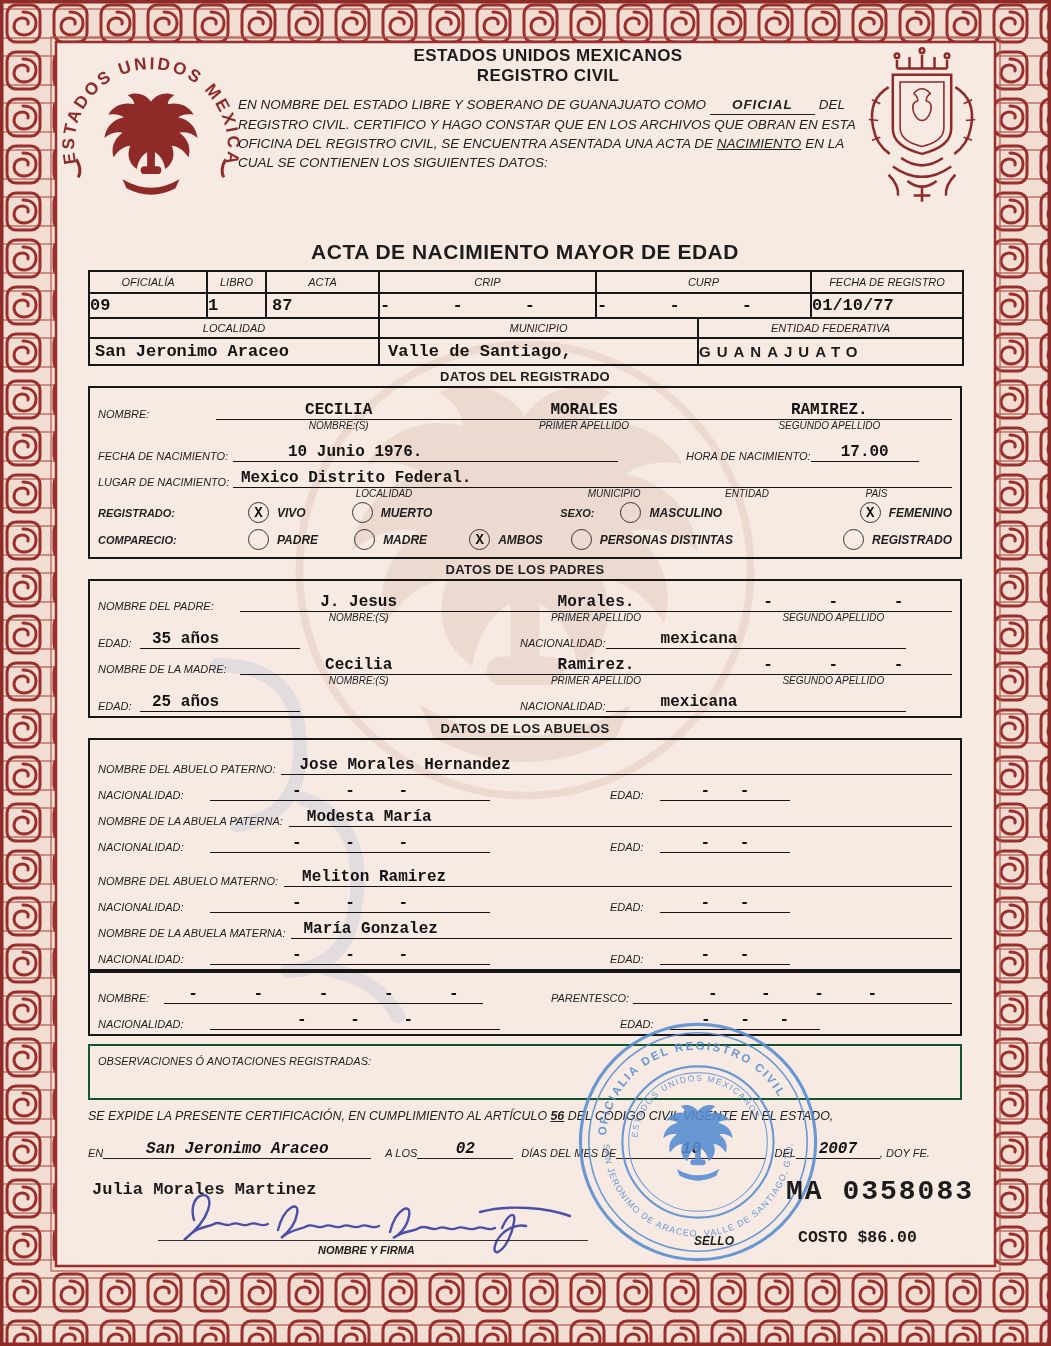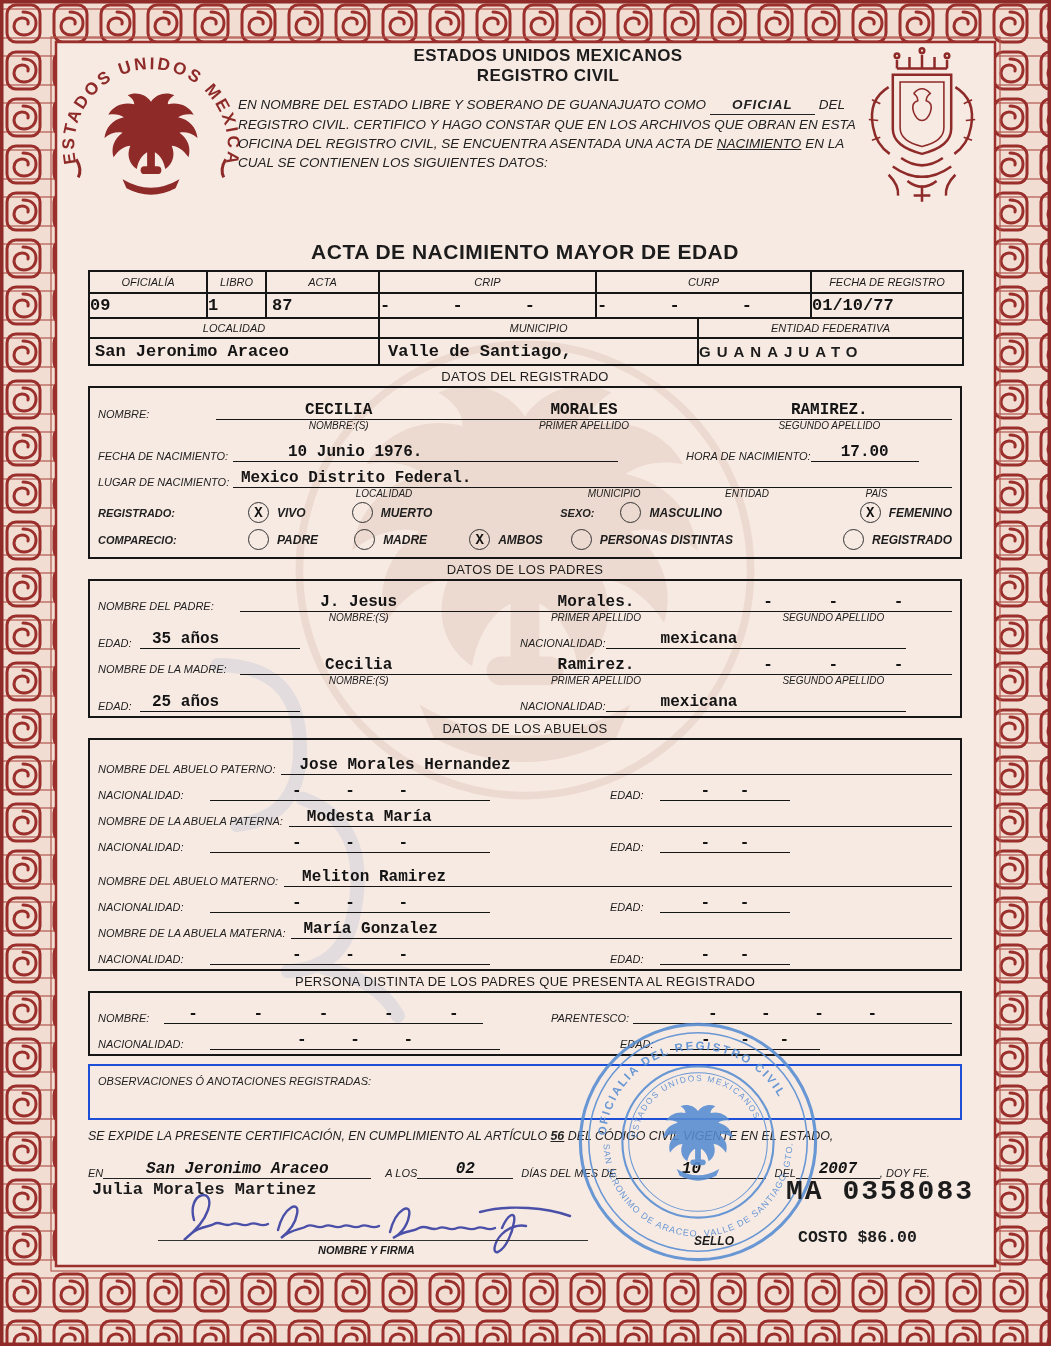--- a/index.html
+++ b/index.html
@@ -41,38 +41,38 @@
   .doc-title { text-align:center; font-weight:bold; font-size:21px; letter-spacing:.5px; margin:8px 0 6px; }
 
   table.reg { border-collapse:collapse; width:874px; table-layout:fixed; }
   table.reg td { border:2px solid #161616; overflow:hidden; }
   table.reg .h { font-style:italic; font-size:11px; text-align:center; height:22px; }
   table.reg .v { height:25px; }
   table.reg .v .tw { font-size:17px; }
   .guan { font-weight:bold; font-size:15px; letter-spacing:6px; font-family:"Liberation Sans",sans-serif; }
   .mt-2 { margin-top:-2px; }
 
-  .sec-title { text-align:center; font-weight:normal; font-size:13px; letter-spacing:.3px; padding:3px 0 2px; }
+  .sec-title { text-align:center; font-weight:bold; font-size:13px; letter-spacing:.3px; padding:3px 0 2px; }
   .fieldbox { border:2px solid #161616; padding:5px 8px 4px; }
 
   .frow { display:flex; align-items:flex-end; }
   .fline { flex:1; border-bottom:1.6px solid #161616; display:flex; align-items:flex-end; }
   .thirds { display:grid; grid-template-columns:1fr 1fr 1fr; width:100%; }
   .thirds > * { text-align:center; }
   .subrow { display:grid; grid-template-columns:1fr 1fr 1fr; }
   .h28 { height:27px; } .h26 { height:26px; }
 
   .radio { width:21px; height:21px; border:1.6px solid #333; border-radius:50%; display:inline-flex; align-items:center; justify-content:center; flex:0 0 auto; }
   .radio .x { font-family:"Liberation Mono",monospace; font-weight:700; font-size:14px; color:#111; line-height:1; }
   .opt { display:flex; align-items:center; gap:8px; }
   .optlbl { font-style:italic; font-size:12px; font-weight:bold; color:#1d1d1d; white-space:nowrap; }
   .radiorow { display:flex; align-items:center; height:27px; }
 
   .gap8 { height:8px; }
-  .obsbox { border:2px solid #1d4ed8; height:56px; padding:5px 8px; }
+  .obsbox { border:2px solid #14532d; height:56px; padding:5px 8px; }
 
   .cert { margin-top:9px; font-style:italic; font-size:12.4px; color:#222; white-space:nowrap; }
   .cert .art { font-weight:bold; text-decoration:underline; }
   .enrow { display:flex; align-items:flex-end; margin-top:6px; height:30px; font-style:italic; font-size:12px; }
   .enrow .fl { border-bottom:1.6px solid #222; text-align:center; }
 
   
   .firmante { position:absolute; left:92px; top:1180px; z-index:4; font-family:"Liberation Mono",monospace; font-weight:700; font-size:17px; }
   .sig { position:absolute; left:150px; top:1184px; width:480px; height:70px; z-index:4; }
   .sigline { position:absolute; left:158px; top:1240px; width:430px; border-top:1.6px solid #333; z-index:4; }
@@ -441,21 +441,20 @@
         <div class="fline" style="max-width:280px;justify-content:center">
             <span class="tw ws-md">- - -</span>
           </div>
         <span class="lbl" style="margin-left:120px;width:50px">EDAD:</span>
         <div class="fline" style="max-width:130px;justify-content:center">
             <span class="tw ws-sm">- -</span>
           </div>
       </div>
     </div>
 
-    <div class="sec-title">PERSONA DISTINTA DE LOS PADRES QUE PRESENTA AL REGISTRADO</div>
     <div class="fieldbox">
       <div class="frow h26">
         <span class="lbl" style="width:66px">NOMBRE:</span>
         <div class="fline" style="max-width:390px;justify-content:center">
             <span class="tw ws-lg">- - - - -</span>
           </div>
         <span class="lbl" style="margin-left:68px;width:82px">PARENTESCO:</span>
         <div class="fline" style="justify-content:center">
             <span class="tw ws-md">- - - -</span>
           </div>

